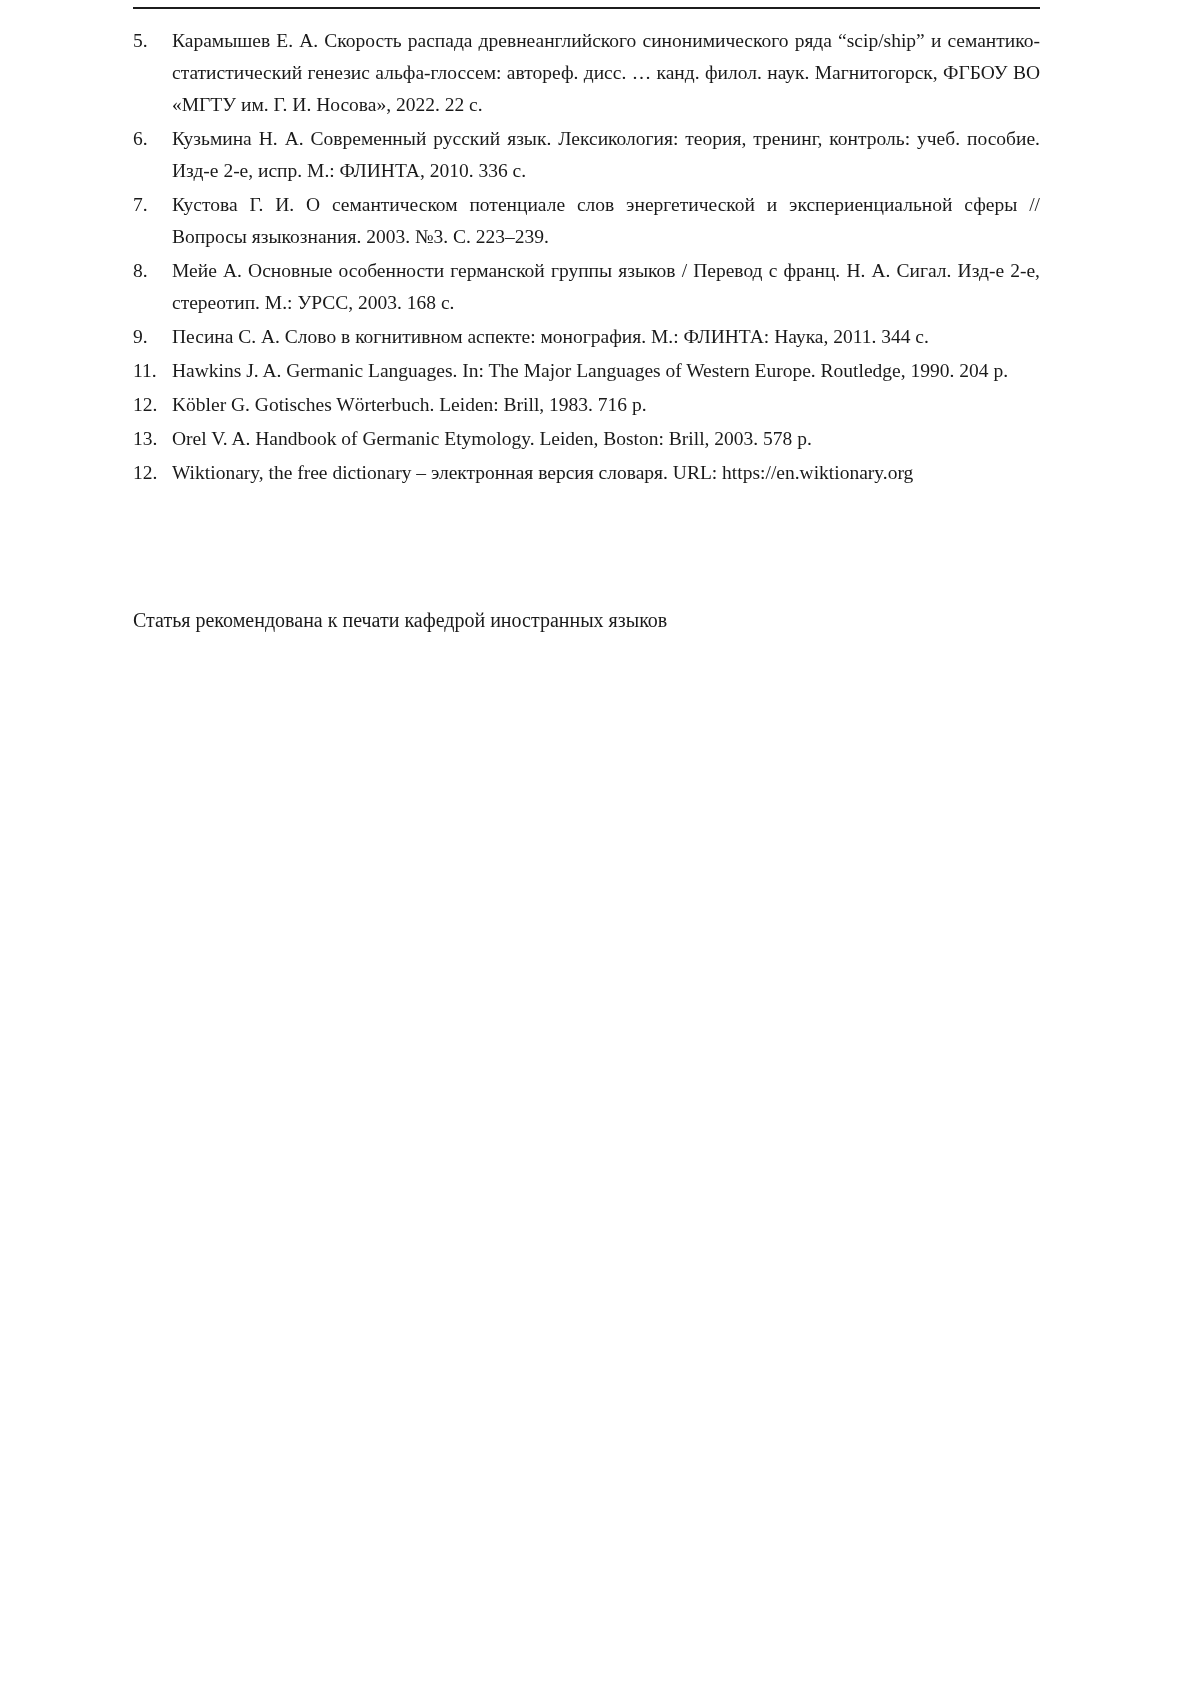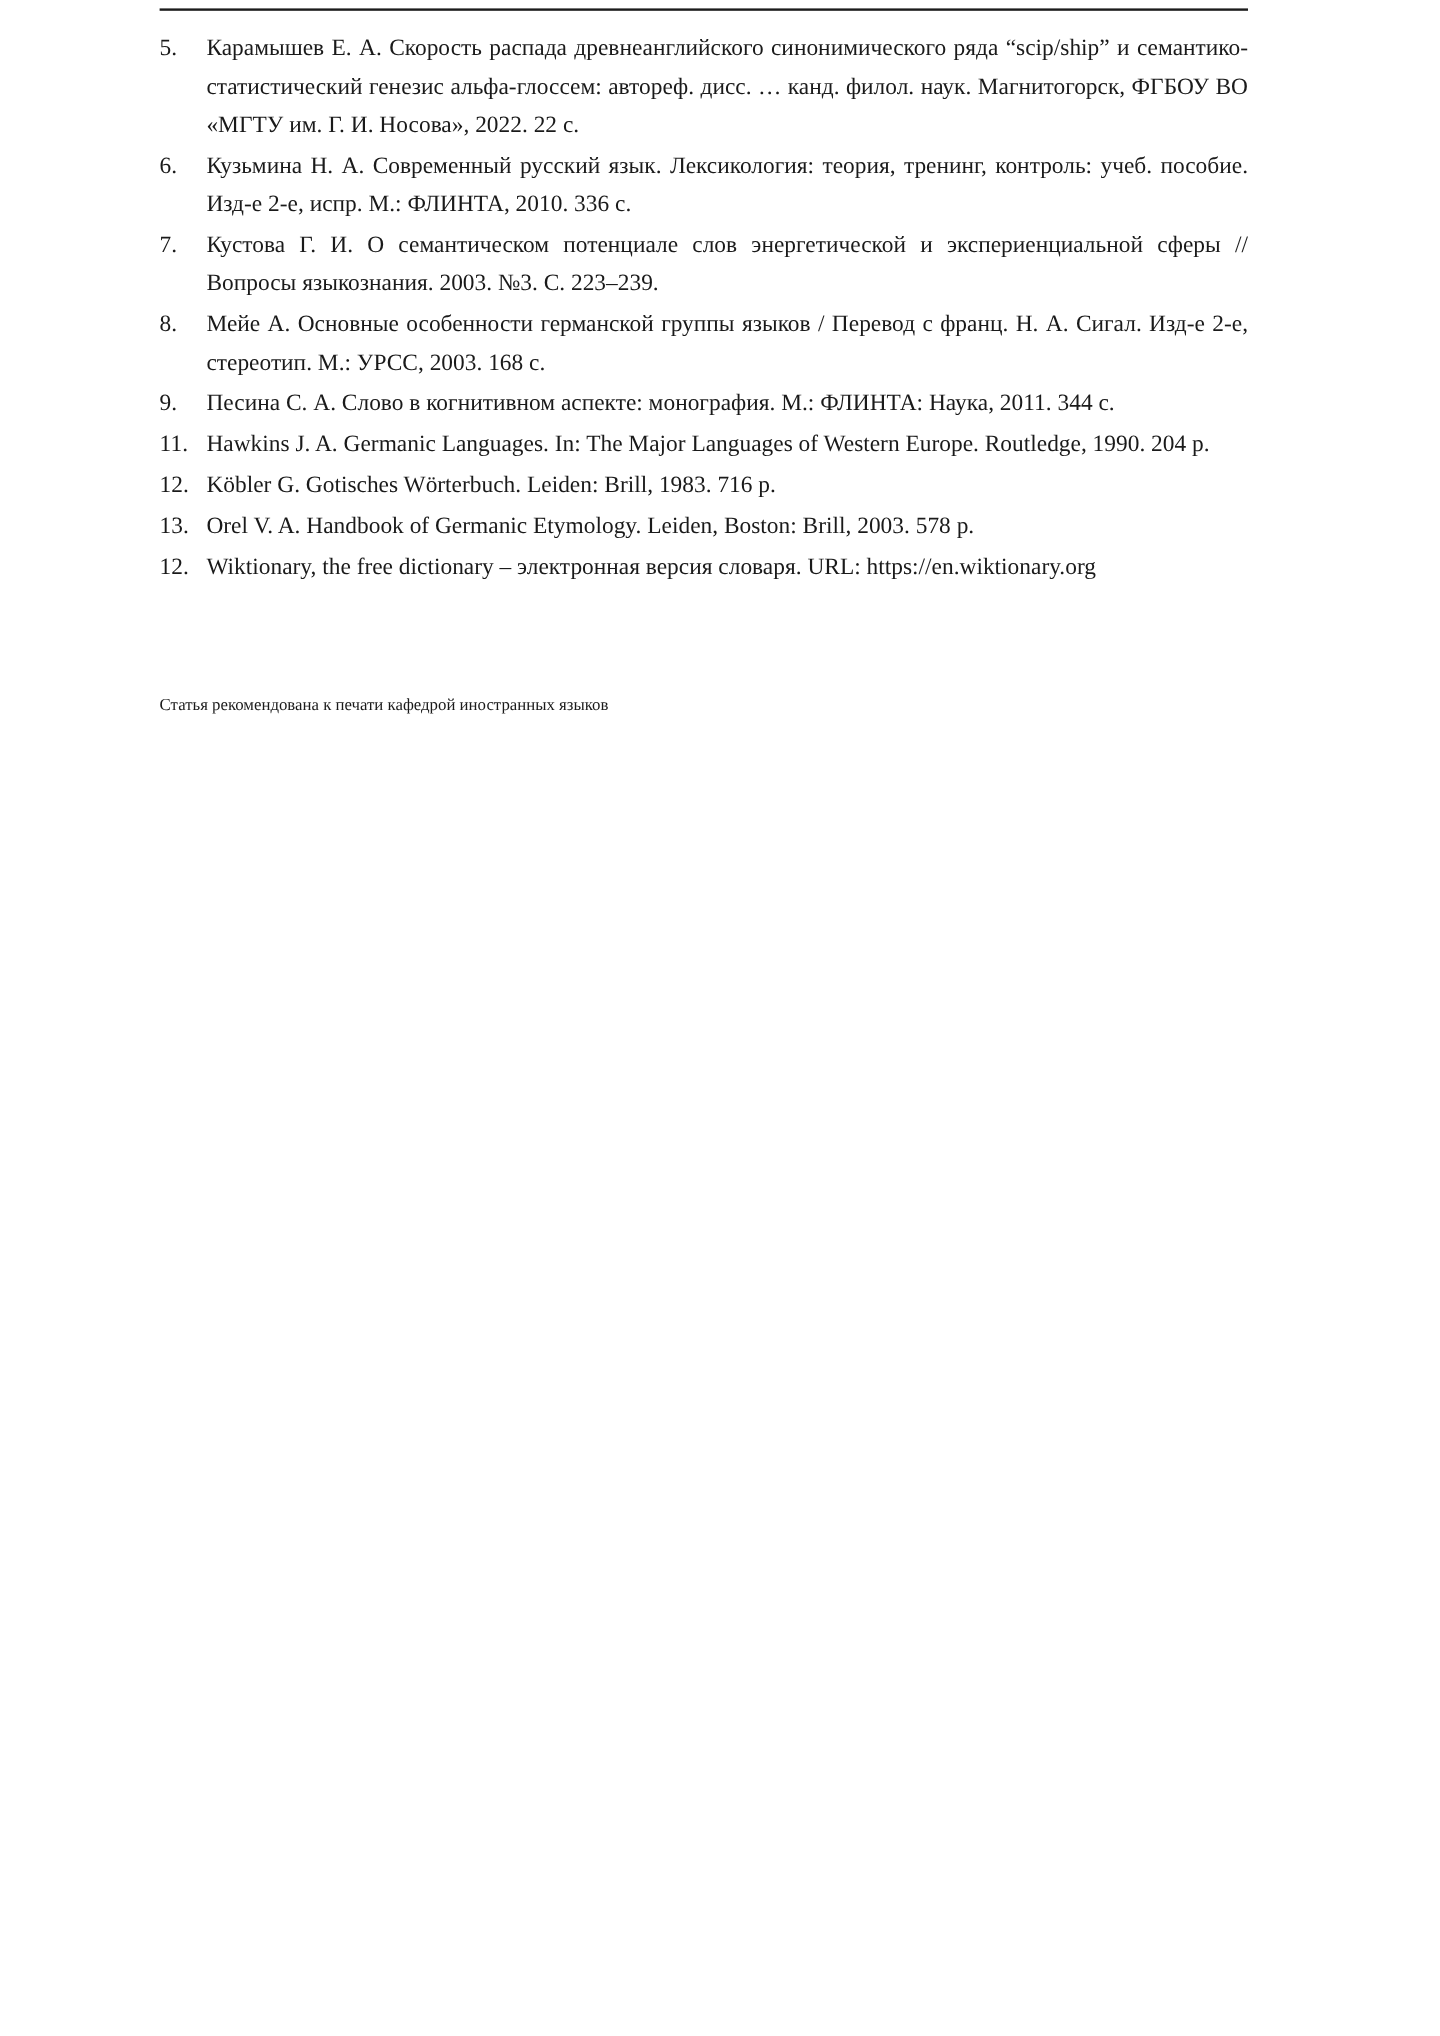--- a/index.html
+++ b/index.html
@@ -57,22 +57,22 @@
   .ref-num {
     position: absolute;
     left: 0;
     top: 0;
   }
   .ref-text {
     display: block;
     text-align: justify;
   }
   .footer-note {
-    margin-top: 84px;
-    font-size: 14px;
+    margin-top: 116px;
+    font-size: 20px;
     line-height: 31px;
   }
   .footer-note .note-line {
     display: block;
   }
 </style>
 </head>
 <body>
 
 <div class="page">

